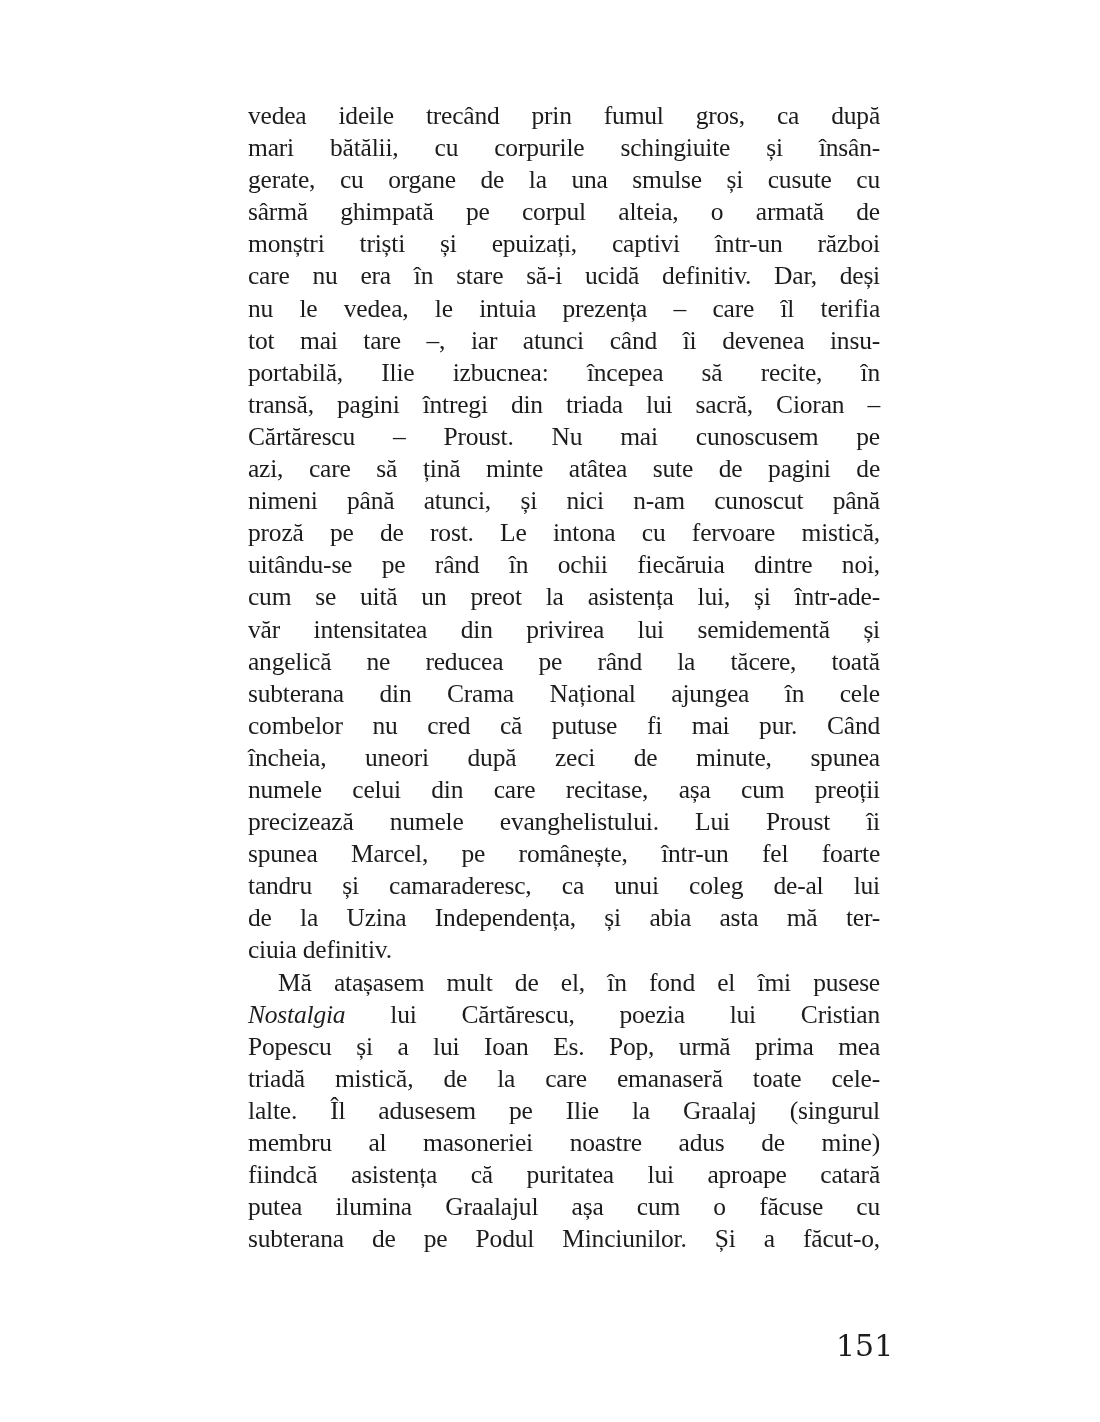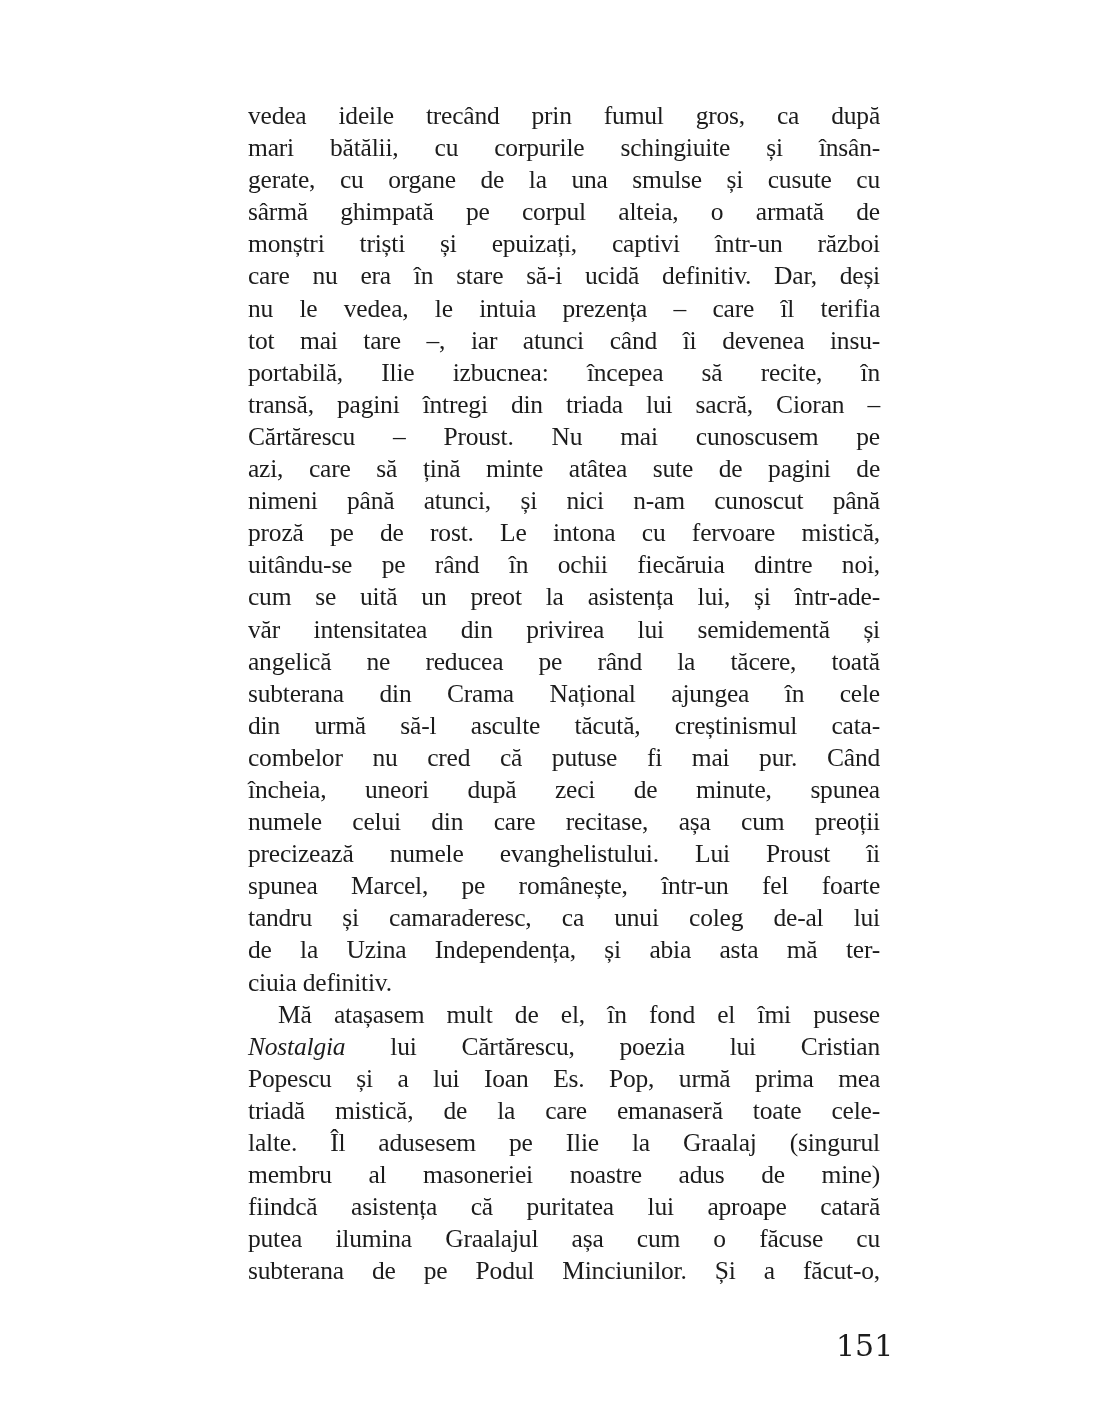--- a/index.html
+++ b/index.html
@@ -78,21 +78,20 @@
     <span class="line">transă, pagini întregi din triada lui sacră, Cioran –</span>
     <span class="line">Cărtărescu – Proust. Nu mai cunoscusem pe</span>
     <span class="line">azi, care să țină minte atâtea sute de pagini de</span>
     <span class="line">nimeni până atunci, și nici n-am cunoscut până</span>
     <span class="line">proză pe de rost. Le intona cu fervoare mistică,</span>
     <span class="line">uitându-se pe rând în ochii fiecăruia dintre noi,</span>
     <span class="line">cum se uită un preot la asistența lui, și într-ade-</span>
     <span class="line">văr intensitatea din privirea lui semidementă și</span>
     <span class="line">angelică ne reducea pe rând la tăcere, toată</span>
     <span class="line">subterana din Crama Național ajungea în cele</span>
-    <span class="line">din urmă să-l asculte tăcută, creștinismul cata-</span>
     <span class="line">combelor nu cred că putuse fi mai pur. Când</span>
     <span class="line">încheia, uneori după zeci de minute, spunea</span>
     <span class="line">numele celui din care recitase, așa cum preoții</span>
     <span class="line">precizează numele evanghelistului. Lui Proust îi</span>
     <span class="line">spunea Marcel, pe românește, într-un fel foarte</span>
     <span class="line">tandru și camaraderesc, ca unui coleg de-al lui</span>
     <span class="line">de la Uzina Independența, și abia asta mă ter-</span>
     <span class="line last">ciuia definitiv.</span>
 
     <span class="line indent">Mă atașasem mult de el, în fond el îmi pusese</span>

